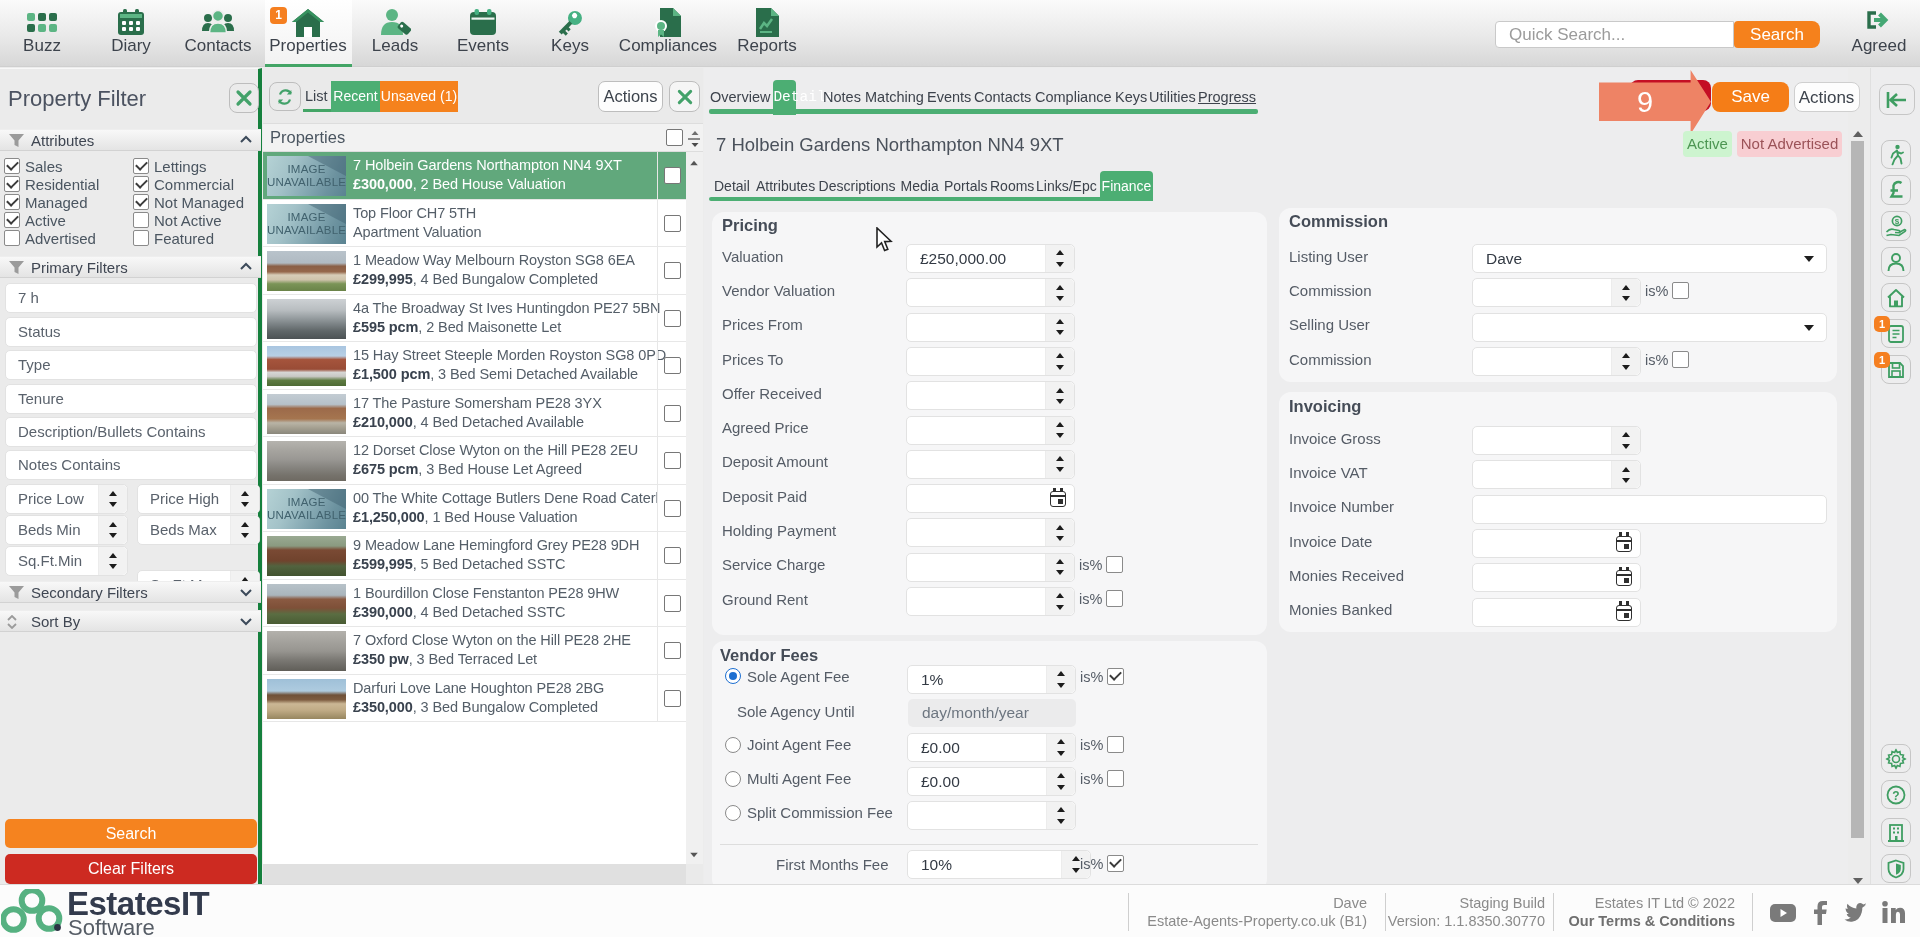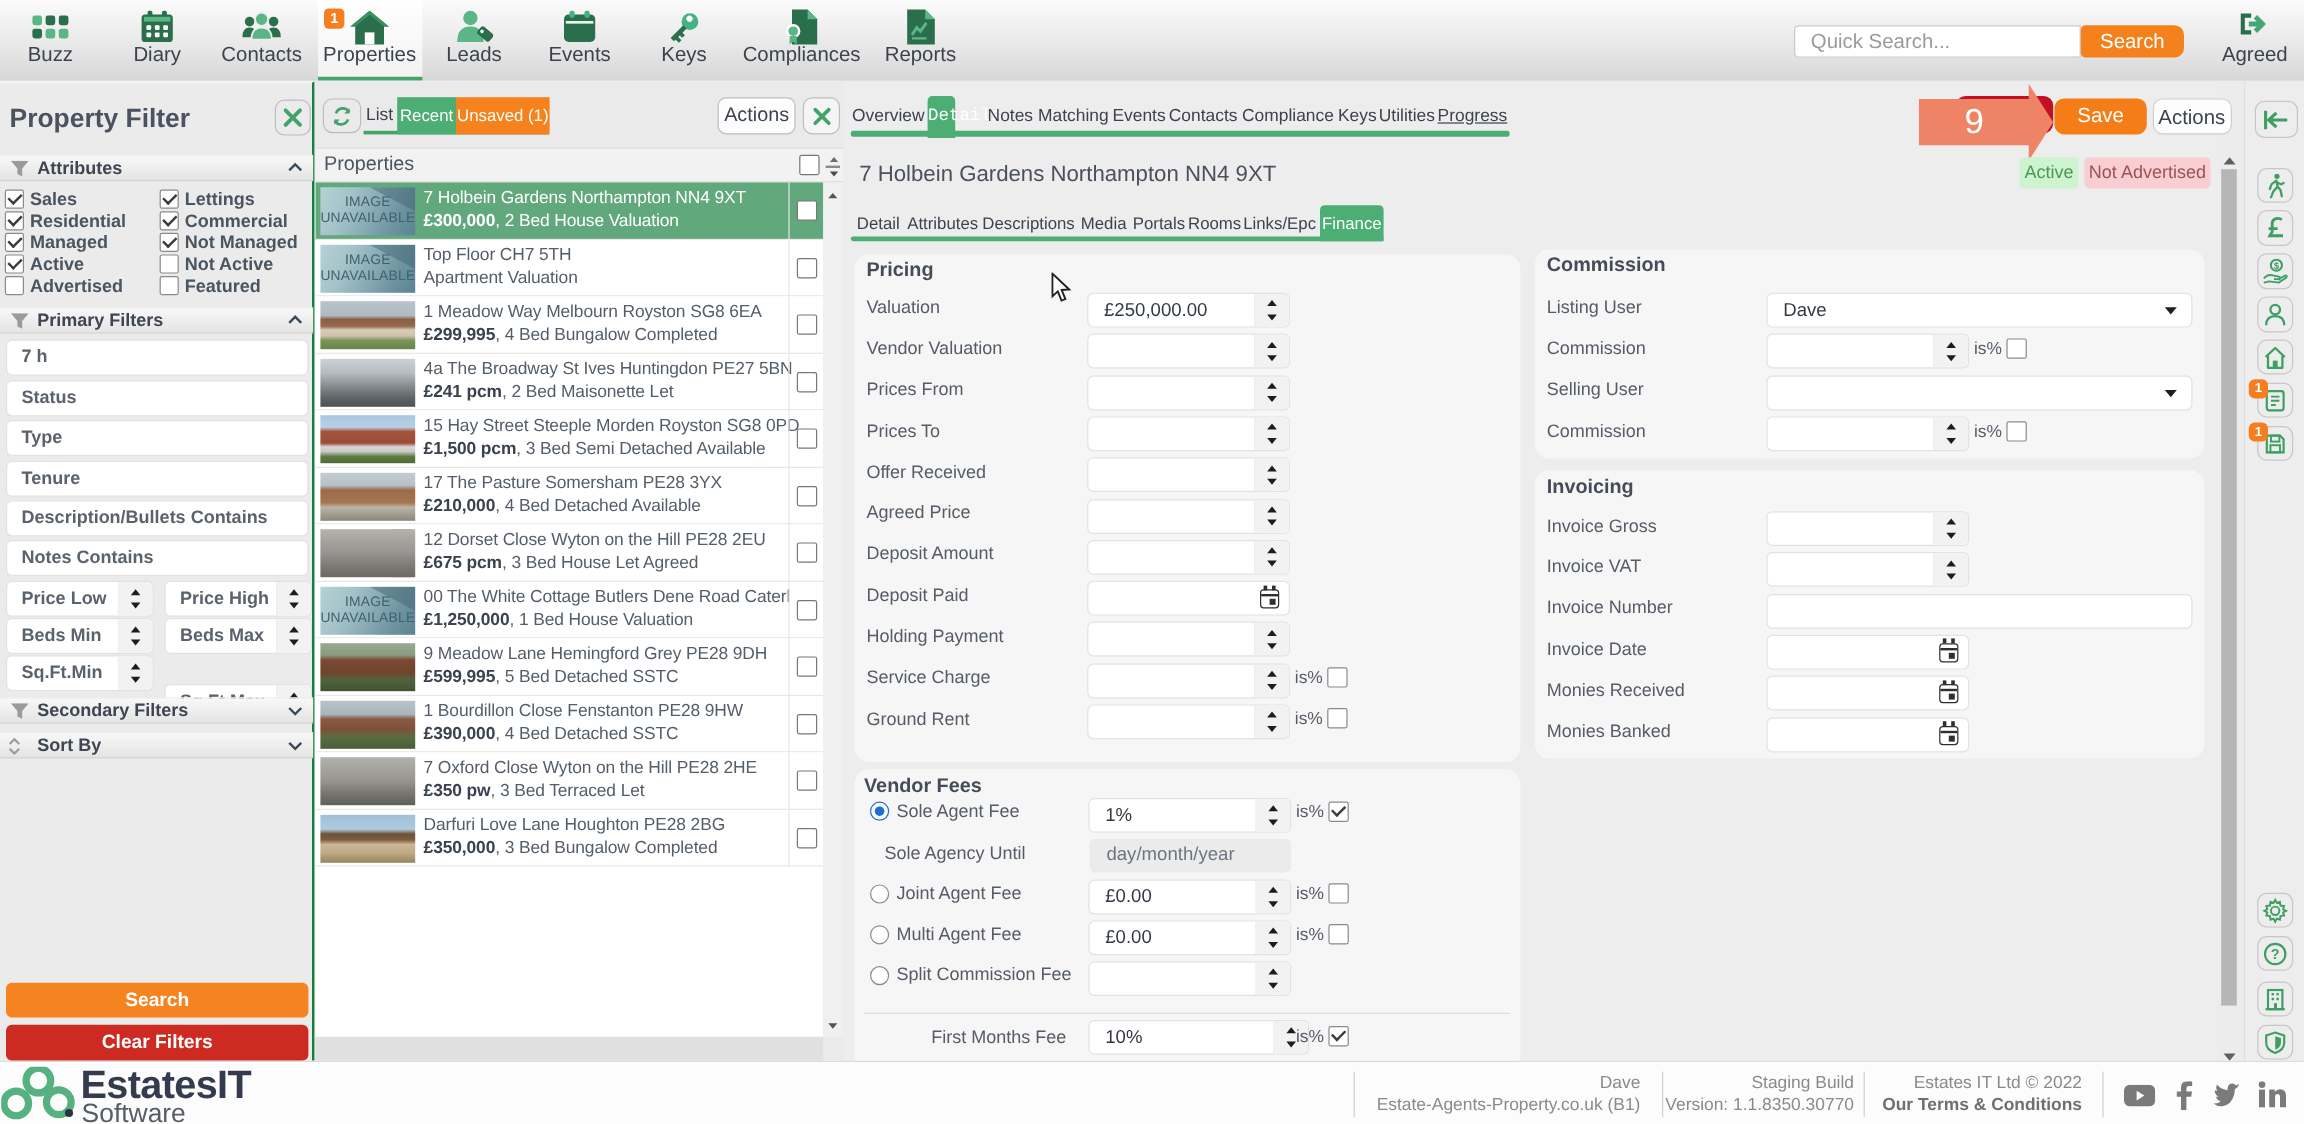--- a/index.html
+++ b/index.html
@@ -8,21 +8,21 @@
 #topnav { position:absolute; left:0; top:0; width:1920px; height:67px; background:linear-gradient(#fbfbfb 0%, #e9e9e9 55%, #d7d7d7 100%); border-bottom:1px solid #cfcfcf; }
 .navitem { position:absolute; top:0; width:88px; height:67px; text-align:center; color:#3d434c; font-size:17px; }
 .navitem .lbl { position:absolute; left:-20px; right:-20px; top:36px; }
 .navitem svg { position:absolute; top:7px; left:50%; transform:translateX(-50%); }
 #nav-active { position:absolute; left:265px; top:0; width:87px; height:67px; background:linear-gradient(#ffffff,#f2f2f2); border-bottom:3px solid #43a566; }
 .navbadge { position:absolute; left:6px; top:7px; width:17px; height:17px; background:#f57f20; border-radius:4px; color:#fff; font-size:12px; line-height:17px; text-align:center; font-weight:bold; }
 #qsearch { position:absolute; left:1495px; top:21px; width:239px; height:27px; background:#fff; border:1px solid #c9c9c9; border-radius:4px 0 0 4px; color:#9b9b9b; font-size:17px; line-height:25px; padding-left:13px; }
 #qbtn { position:absolute; left:1734px; top:21px; width:86px; height:27px; background:#f5811c; border-radius:4px 8px 8px 4px; color:#fff; font-size:17px; line-height:27px; text-align:center; }
 #logout { position:absolute; left:1848px; top:36px; width:62px; height:18px; color:#3d434c; font-size:17px; text-align:center; }
 
-#sidebar { position:absolute; left:0; top:68px; width:262px; height:816px; background:#ebebeb; border-right:2px solid #15803d; border-top:1px solid #f8f8f8;font-weight:bold;}
+#sidebar { position:absolute; left:0; top:68px; width:262px; height:816px; background:#ebebeb; border-right:4px solid #15803d; border-top:1px solid #f8f8f8;}
 #pf-title { position:absolute; left:10px; top:17px; font-size:22px; color:#4b5260; }
 .xbtn { position:absolute; width:30px; height:30px; border:1px solid #bdbdbd; border-radius:8px; background:transparent; }
 .xbtn svg { position:absolute; left:50%; top:50%; transform:translate(-50%,-50%); }
 .sechead { position:absolute; left:0; width:261px; height:22px; background:linear-gradient(#f8f8f8,#e4e4e4); border-top:1px solid #eee; border-bottom:1px solid #d2d2d2; color:#3f4652; font-size:15px; }
 .sechead .t { position:absolute; left:31px; top:2px; }
 .sechead .chev { position:absolute; right:8px; top:3px; }
 .cb { position:absolute; width:16px; height:16px; background:#fff; border:1px solid #8a8a8a; border-radius:2px; }
 .cb.on:after { content:""; position:absolute; left:2px; top:2px; width:9px; height:5px; border-left:2.5px solid #3b3b3b; border-bottom:2.5px solid #3b3b3b; transform:rotate(-45deg); }
 .cblbl { position:absolute; color:#4a5560; font-size:15px; }
 .finput { position:absolute; left:5px; width:252px; height:30px; background:#fff; border:1px solid #e2e2e2; border-radius:5px; color:#5a626c; font-size:15px; line-height:28px; padding-left:12px; }
@@ -359,21 +359,21 @@
     </div>
     <div class="row">
       <div class="thumb t3"></div>
       <div class="rtitle">1 Meadow Way Melbourn Royston SG8 6EA</div>
       <div class="rsub"><b>£299,995</b>, 4 Bed Bungalow Completed</div>
       <div class="rowcb" style="left:401px; top:15px;"></div>
     </div>
     <div class="row">
       <div class="thumb t4"></div>
       <div class="rtitle">4a The Broadway St Ives Huntingdon PE27 5BN</div>
-      <div class="rsub"><b>£241 pcm</b>, 2 Bed Maisonette Let</div>
+      <div class="rsub"><b>£595 pcm</b>, 2 Bed Maisonette Let</div>
       <div class="rowcb" style="left:401px; top:15px;"></div>
     </div>
     <div class="row">
       <div class="thumb t5"></div>
       <div class="rtitle">15 Hay Street Steeple Morden Royston SG8 0PD</div>
       <div class="rsub"><b>£1,500 pcm</b>, 3 Bed Semi Detached Available</div>
       <div class="rowcb" style="left:401px; top:15px;"></div>
     </div>
     <div class="row">
       <div class="thumb t6"></div>

